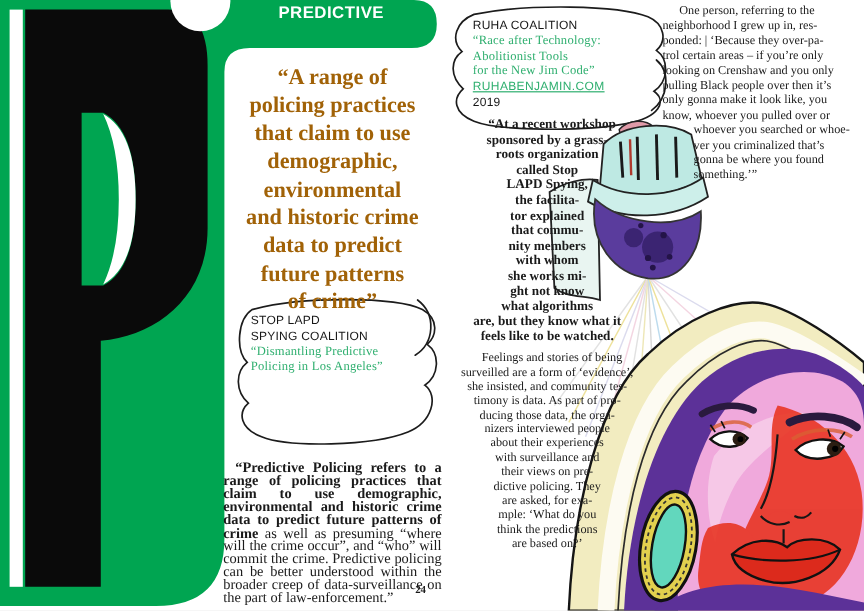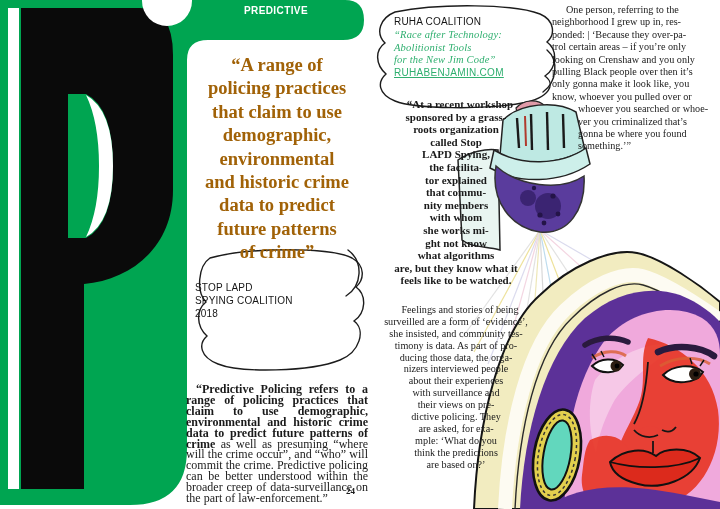--- a/index.html
+++ b/index.html
@@ -4,41 +4,41 @@
 <style>
   html,body{margin:0;padding:0;background:#e8e8e8;}
   .page{position:relative;width:720px;height:509px;background:#ffffff;overflow:hidden;
         font-family:"Liberation Serif",serif;color:#1a1a1a;}
   .abs{position:absolute;}
   svg{display:block;}
   #art{position:absolute;left:0;top:0;z-index:1;pointer-events:none;}
   .txt{z-index:2;}
   
   .badge{left:187px;top:3px;width:178px;text-align:center;color:#fff;
-         font-family:"Liberation Sans",sans-serif;font-weight:bold;font-size:10px;
+         font-family:"Liberation Sans",sans-serif;font-weight:bold;font-size:14px;
          line-height:15.5px;letter-spacing:.4px;}
   
   .quote{left:189px;top:54px;width:176px;text-align:center;font-weight:bold;
          font-size:18.5px;line-height:23.4px;color:#a16207;}
   
   .cite{font-family:"Liberation Sans",sans-serif;font-size:10px;line-height:12.8px;
         letter-spacing:.2px;color:#161616;}
-  .cite .work{font-family:"Liberation Serif",serif;font-style:italic;font-size:10.5px;}
+  .cite .work{font-family:"Liberation Serif",serif;font-size:10.5px;}
   .cite .url{letter-spacing:.3px;}
   .green-t{color:#2faf6f;}
   .cite a{color:#2faf6f;}
   .cite-ruha{left:394px;top:16px;width:150px;}
-  .cite-stop{left:195px;top:262px;width:150px;margin-top:20px;}
+  .cite-stop{left:209px;top:262px;width:150px;}
   
   .left-par{left:186px;top:372px;width:182px;font-size:12px;line-height:10.9px;
             text-align:justify;text-indent:10px;}
   .left-par strong{font-weight:bold;}
   .mid-col{left:370px;top:98px;width:172px;text-align:center;}
   .mid-p1{font-weight:bold;font-size:11px;line-height:12.6px;text-indent:8px;}
-  .mid-p2{margin-top:17px;font-size:10.2px;line-height:11.9px;text-indent:8px;}
+  .mid-p2{margin-top:6px;font-size:10.2px;line-height:11.9px;text-indent:8px;}
   .right-col{left:552px;top:4px;width:170px;font-size:10.2px;line-height:12.4px;}
   .right-a{text-indent:14px;}
   .right-b{padding-left:26px;}
   .pagenum{left:346px;top:486px;font-size:9px;font-weight:bold;}
 </style>
 </head>
 <body>
 
 <div class="page">
 
@@ -155,25 +155,26 @@
   <div class="abs txt badge">
     <div>PREDICTIVE</div>
   </div>
 
   <div class="abs txt quote">“A range of<br>policing practices<br>that claim to use<br>demographic,<br>environmental<br>and historic crime<br>data to predict<br>future patterns<br>of crime”</div>
 
   <div class="abs txt cite cite-ruha">
     <div>RUHA COALITION</div>
     <div class="work green-t">“Race after Technology:<br>Abolitionist Tools<br>for the New Jim Code”</div>
     <div><a class="url" href="#">RUHABENJAMIN.COM</a></div>
+    <div>2019</div>
   </div>
 
   <div class="abs txt cite cite-stop">
     <div>STOP LAPD<br>SPYING COALITION</div>
-    <div>2018</div>
+    <div class="work green-t">“Dismantling Predictive<br>Policing in Los Angeles”</div>
   </div>
 
   <p class="abs txt left-par"><strong>“Predictive Policing refers to a range of policing practices that claim to use demographic, environmental and historic crime data to predict future patterns of crime</strong><span> as well as presuming “where will the crime occur”, and “who” will commit the crime. Predictive policing can be better understood within the broader creep of data-surveillance on the part of law-enforcement.”</span></p>
 
   <div class="abs txt mid-col">
     <div class="mid-p1">“At a recent workshop<br>sponsored by a grass-<br>roots organization<br>called Stop<br>LAPD Spying,<br>the facilita-<br>tor explained<br>that commu-<br>nity members<br>with whom<br>she works mi-<br>ght not know<br>what algorithms<br>are, but they know what it<br>feels like to be watched.</div>
     <div class="mid-p2">Feelings and stories of being<br>surveilled are a form of ‘evidence’,<br>she insisted, and community tes-<br>timony is data. As part of pro-<br>ducing those data, the orga-<br>nizers interviewed people<br>about their experiences<br>with surveillance and<br>their views on pre-<br>dictive policing. They<br>are asked, for exa-<br>mple: ‘What do you<br>think the predictions<br>are based on?’</div>
   </div>
 
   <div class="abs txt right-col">

